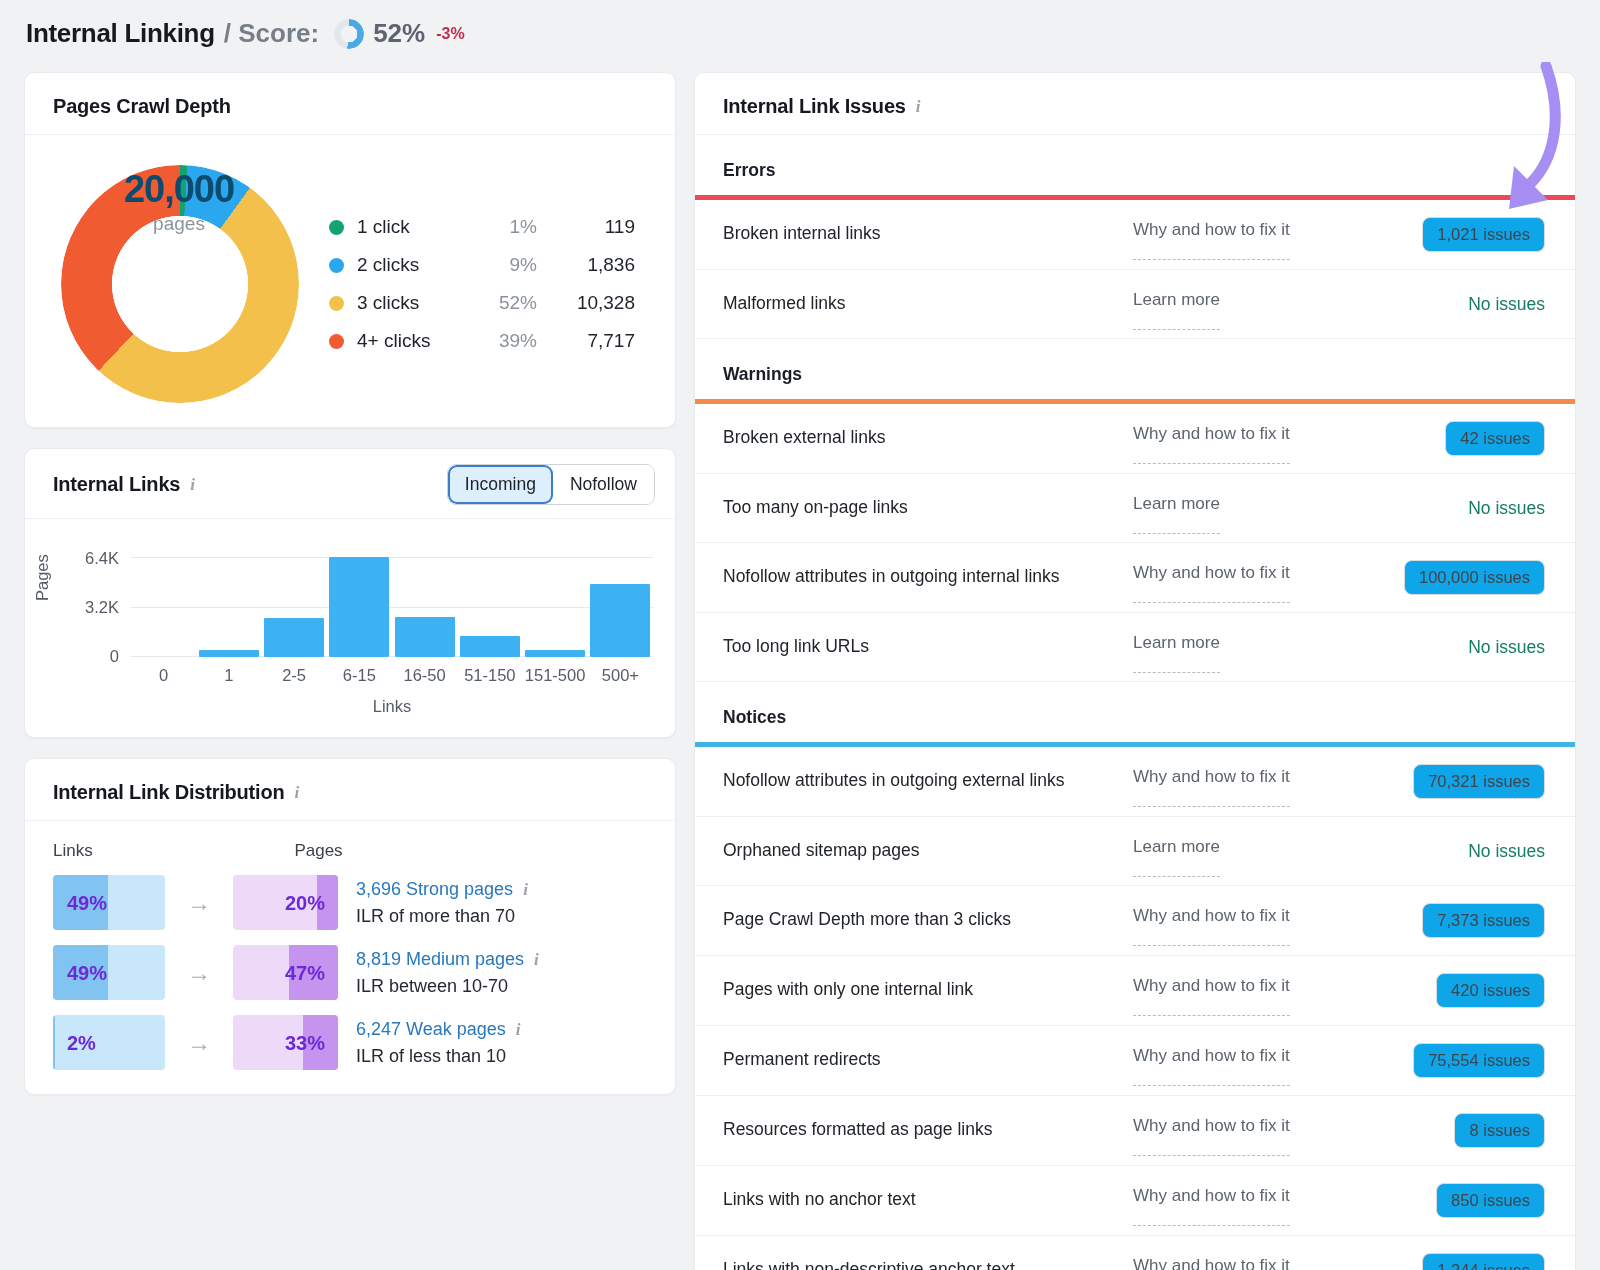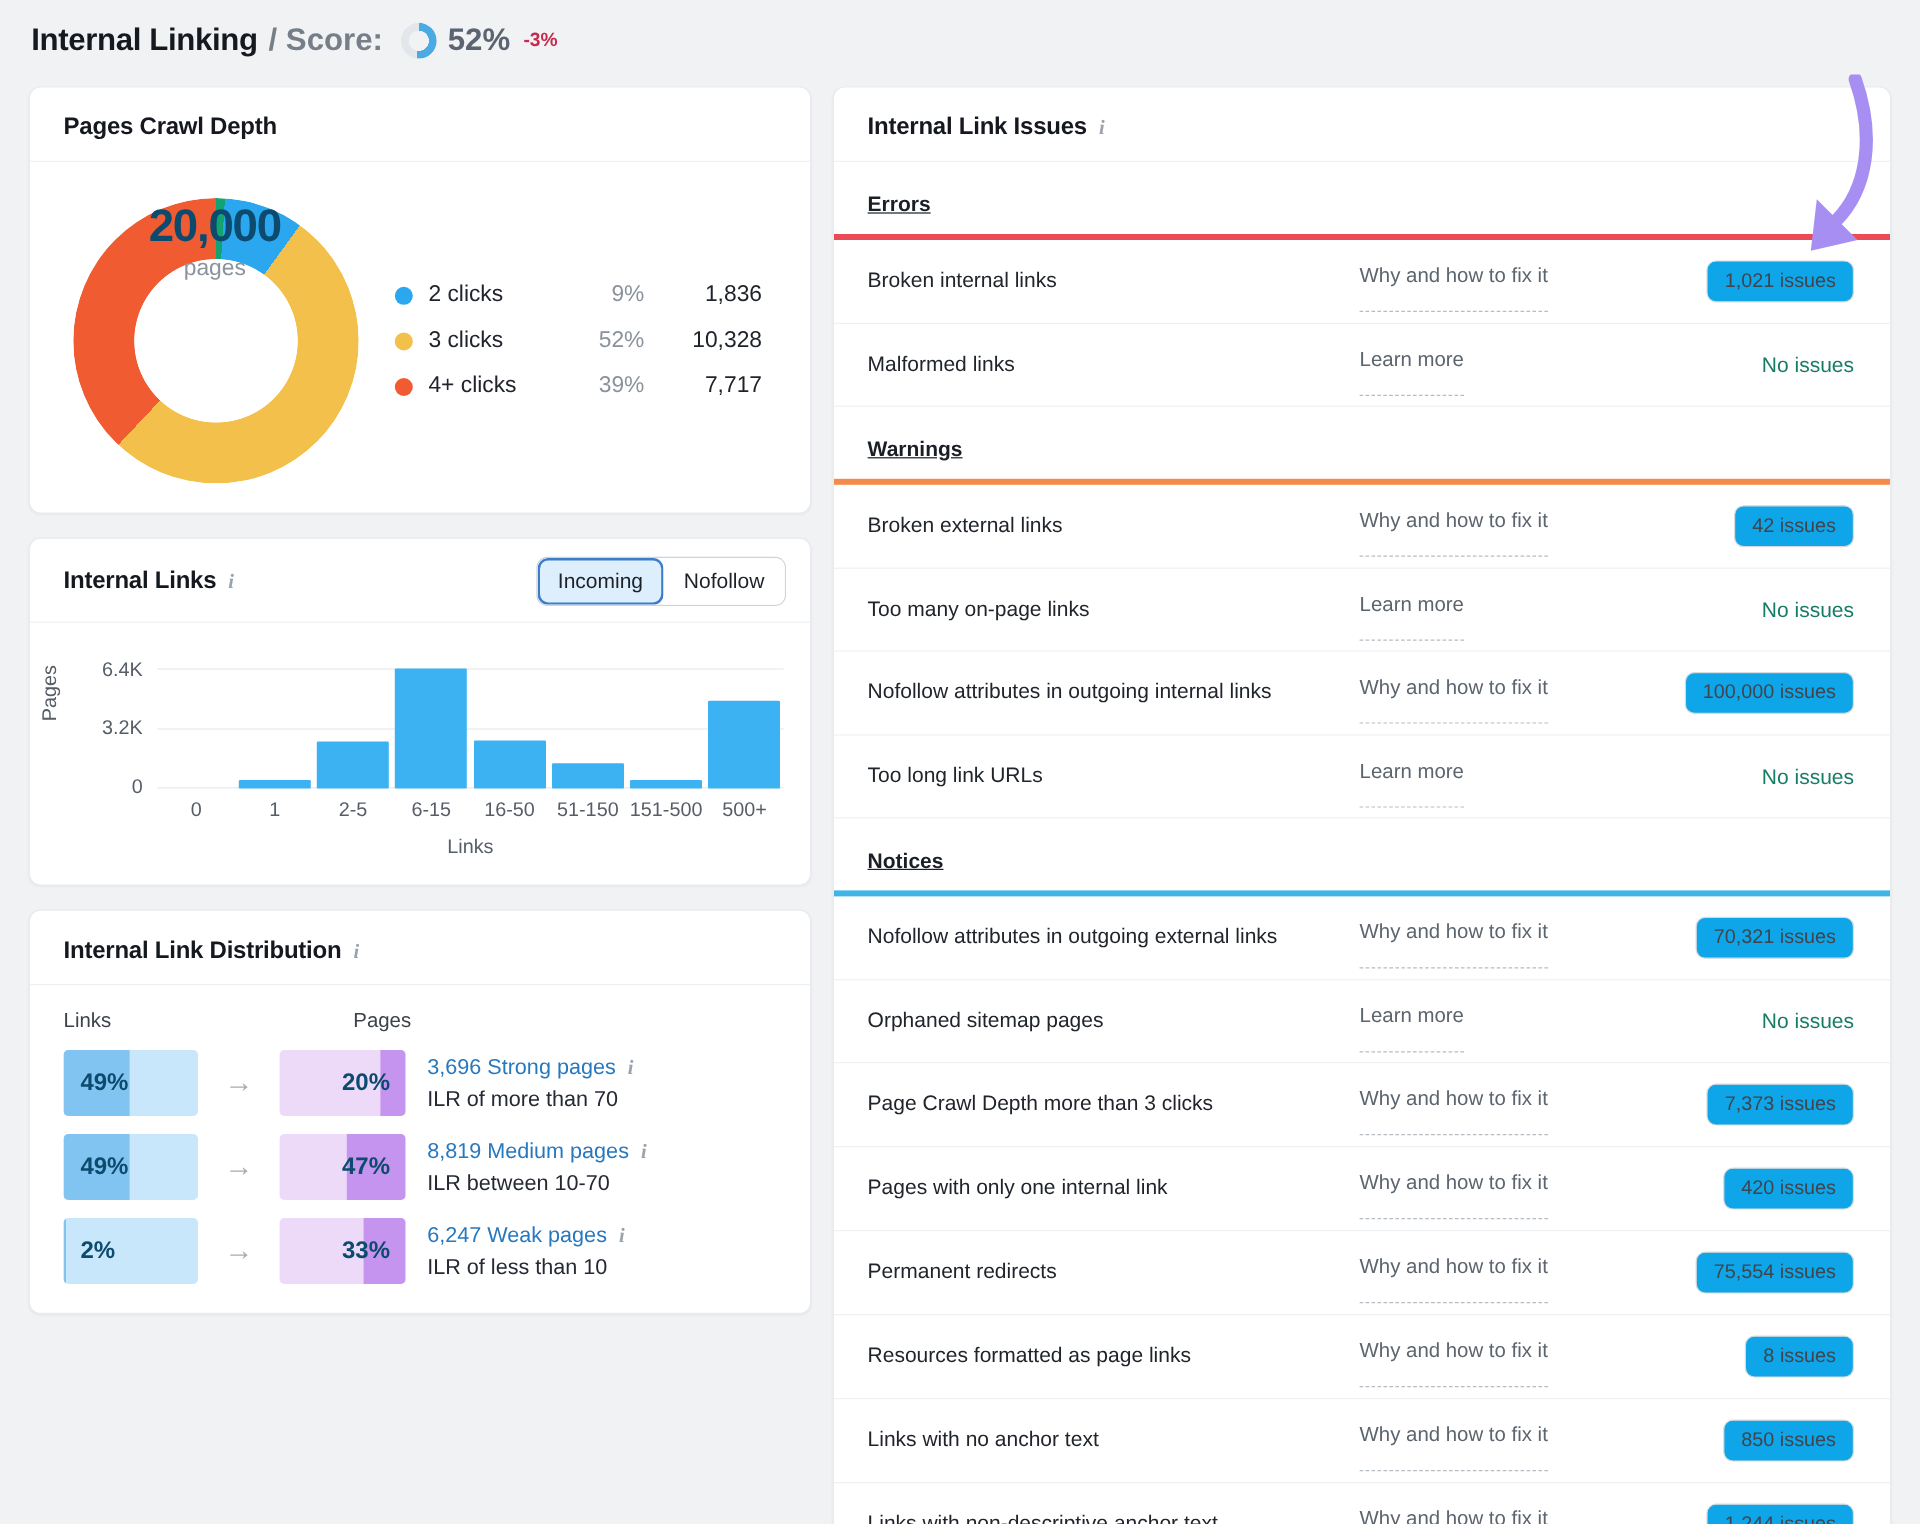--- a/index.html
+++ b/index.html
@@ -72,31 +72,31 @@
   .dist-body{padding:20px 24px 0 28px;}
   .dist-cols{display:flex;font-size:17px;color:#3c424a;margin-bottom:14px;}
   .dist-cols .c1{width:112px;}
   .dist-cols .c2{margin-left:101px;width:105px;text-align:center;}
   .dist-row{display:flex;align-items:center;margin-bottom:15px;}
   .mini-bar{position:relative;width:112px;height:55px;border-radius:4px;overflow:hidden;flex:0 0 auto;}
   .links-bar{background:#c9e7fb;}
   .links-bar .fill{position:absolute;left:0;top:0;bottom:0;background:#82c4f1;}
   .pages-bar{width:105px;background:#eddaf8;}
   .pages-bar .fill{position:absolute;right:0;top:0;bottom:0;background:#c494ee;}
-  .bar-pct{position:absolute;top:50%;transform:translateY(-50%);font-size:20px;font-weight:700;color:#0c4a6e;}
+  .bar-pct{position:absolute;top:50%;transform:translateY(-50%);font-size:20px;font-weight:700;color:#6d28d9;}
   .links-bar .bar-pct{left:14px;}
   .pages-bar .bar-pct{right:13px;}
   .dist-arrow{width:68px;text-align:center;color:#a7adb5;font-size:24px;flex:0 0 auto;}
   .dist-text{margin-left:18px;line-height:1.45;}
   .dist-link{font-size:18px;color:#2878be;text-decoration:none;cursor:pointer;text-align:center;}
   .dist-desc{font-size:18px;color:#242933;margin-top:1px;}
 
   
   #card-issues{min-height:1176px;padding-bottom:14px;}
-  .iss-subhead{font-size:17.5px;font-weight:700;color:#1a1e26;padding:25px 28px 14px;text-decoration:underline;}
+  .iss-subhead{font-size:17.5px;font-weight:700;color:#1a1e26;padding:25px 28px 14px;}
   .iss-line{height:5px;width:100%;}
   .iss-row{display:flex;align-items:flex-start;padding:17px 30px 17px 28px;border-bottom:1px solid #eef0f2;}
   .iss-row:last-child{border-bottom:1px solid #eef0f2;}
   .iss-label{width:382px;font-size:17.5px;color:#20242b;line-height:1.55;padding-top:3px;}
   .iss-link{width:258px;margin-left:28px;padding-top:3px;}
   .dashed{font-size:17px;color:#5c646e;border-bottom:1.5px dashed #b6bcc3;padding-bottom:20px;cursor:pointer;}
   .iss-right{flex:1;text-align:right;}
   .badge{display:inline-block;background:#0ea5e9;border:1px solid #d8dbde;border-radius:8px;
          padding:7px 14px;font-size:16.5px;color:#40454d;cursor:pointer;white-space:nowrap;}
   .no-issues{font-size:17.5px;color:#177c66;line-height:34px;}
@@ -121,20 +121,26 @@
       <span class="card-title">Pages Crawl Depth</span>
     </div>
     <div class="crawl-body">
       <div class="donut" id="crawl-donut" style="background: conic-gradient(rgb(18, 163, 113) 0%, rgb(18, 163, 113) 1%, rgb(43, 167, 239) 1%, rgb(43, 167, 239) 10%, rgb(243, 192, 75) 10%, rgb(243, 192, 75) 62%, rgb(241, 91, 50) 62%, rgb(241, 91, 50) 101%);"></div>
       <div class="donut-center">
         <span class="donut-value">20,000</span>
         <span class="donut-sub">pages</span>
       </div>
       <div class="legend" id="crawl-legend">
           <div class="legend-row">
+            <span class="legend-dot" style="background: rgb(18, 163, 113);"></span>
+            <span class="legend-label">1 click</span>
+            <span class="legend-pct">1%</span>
+            <span class="legend-val">119</span>
+          </div>
+          <div class="legend-row">
             <span class="legend-dot" style="background: rgb(43, 167, 239);"></span>
             <span class="legend-label">2 clicks</span>
             <span class="legend-pct">9%</span>
             <span class="legend-val">1,836</span>
           </div>
           <div class="legend-row">
             <span class="legend-dot" style="background: rgb(243, 192, 75);"></span>
             <span class="legend-label">3 clicks</span>
             <span class="legend-pct">52%</span>
             <span class="legend-val">10,328</span>

